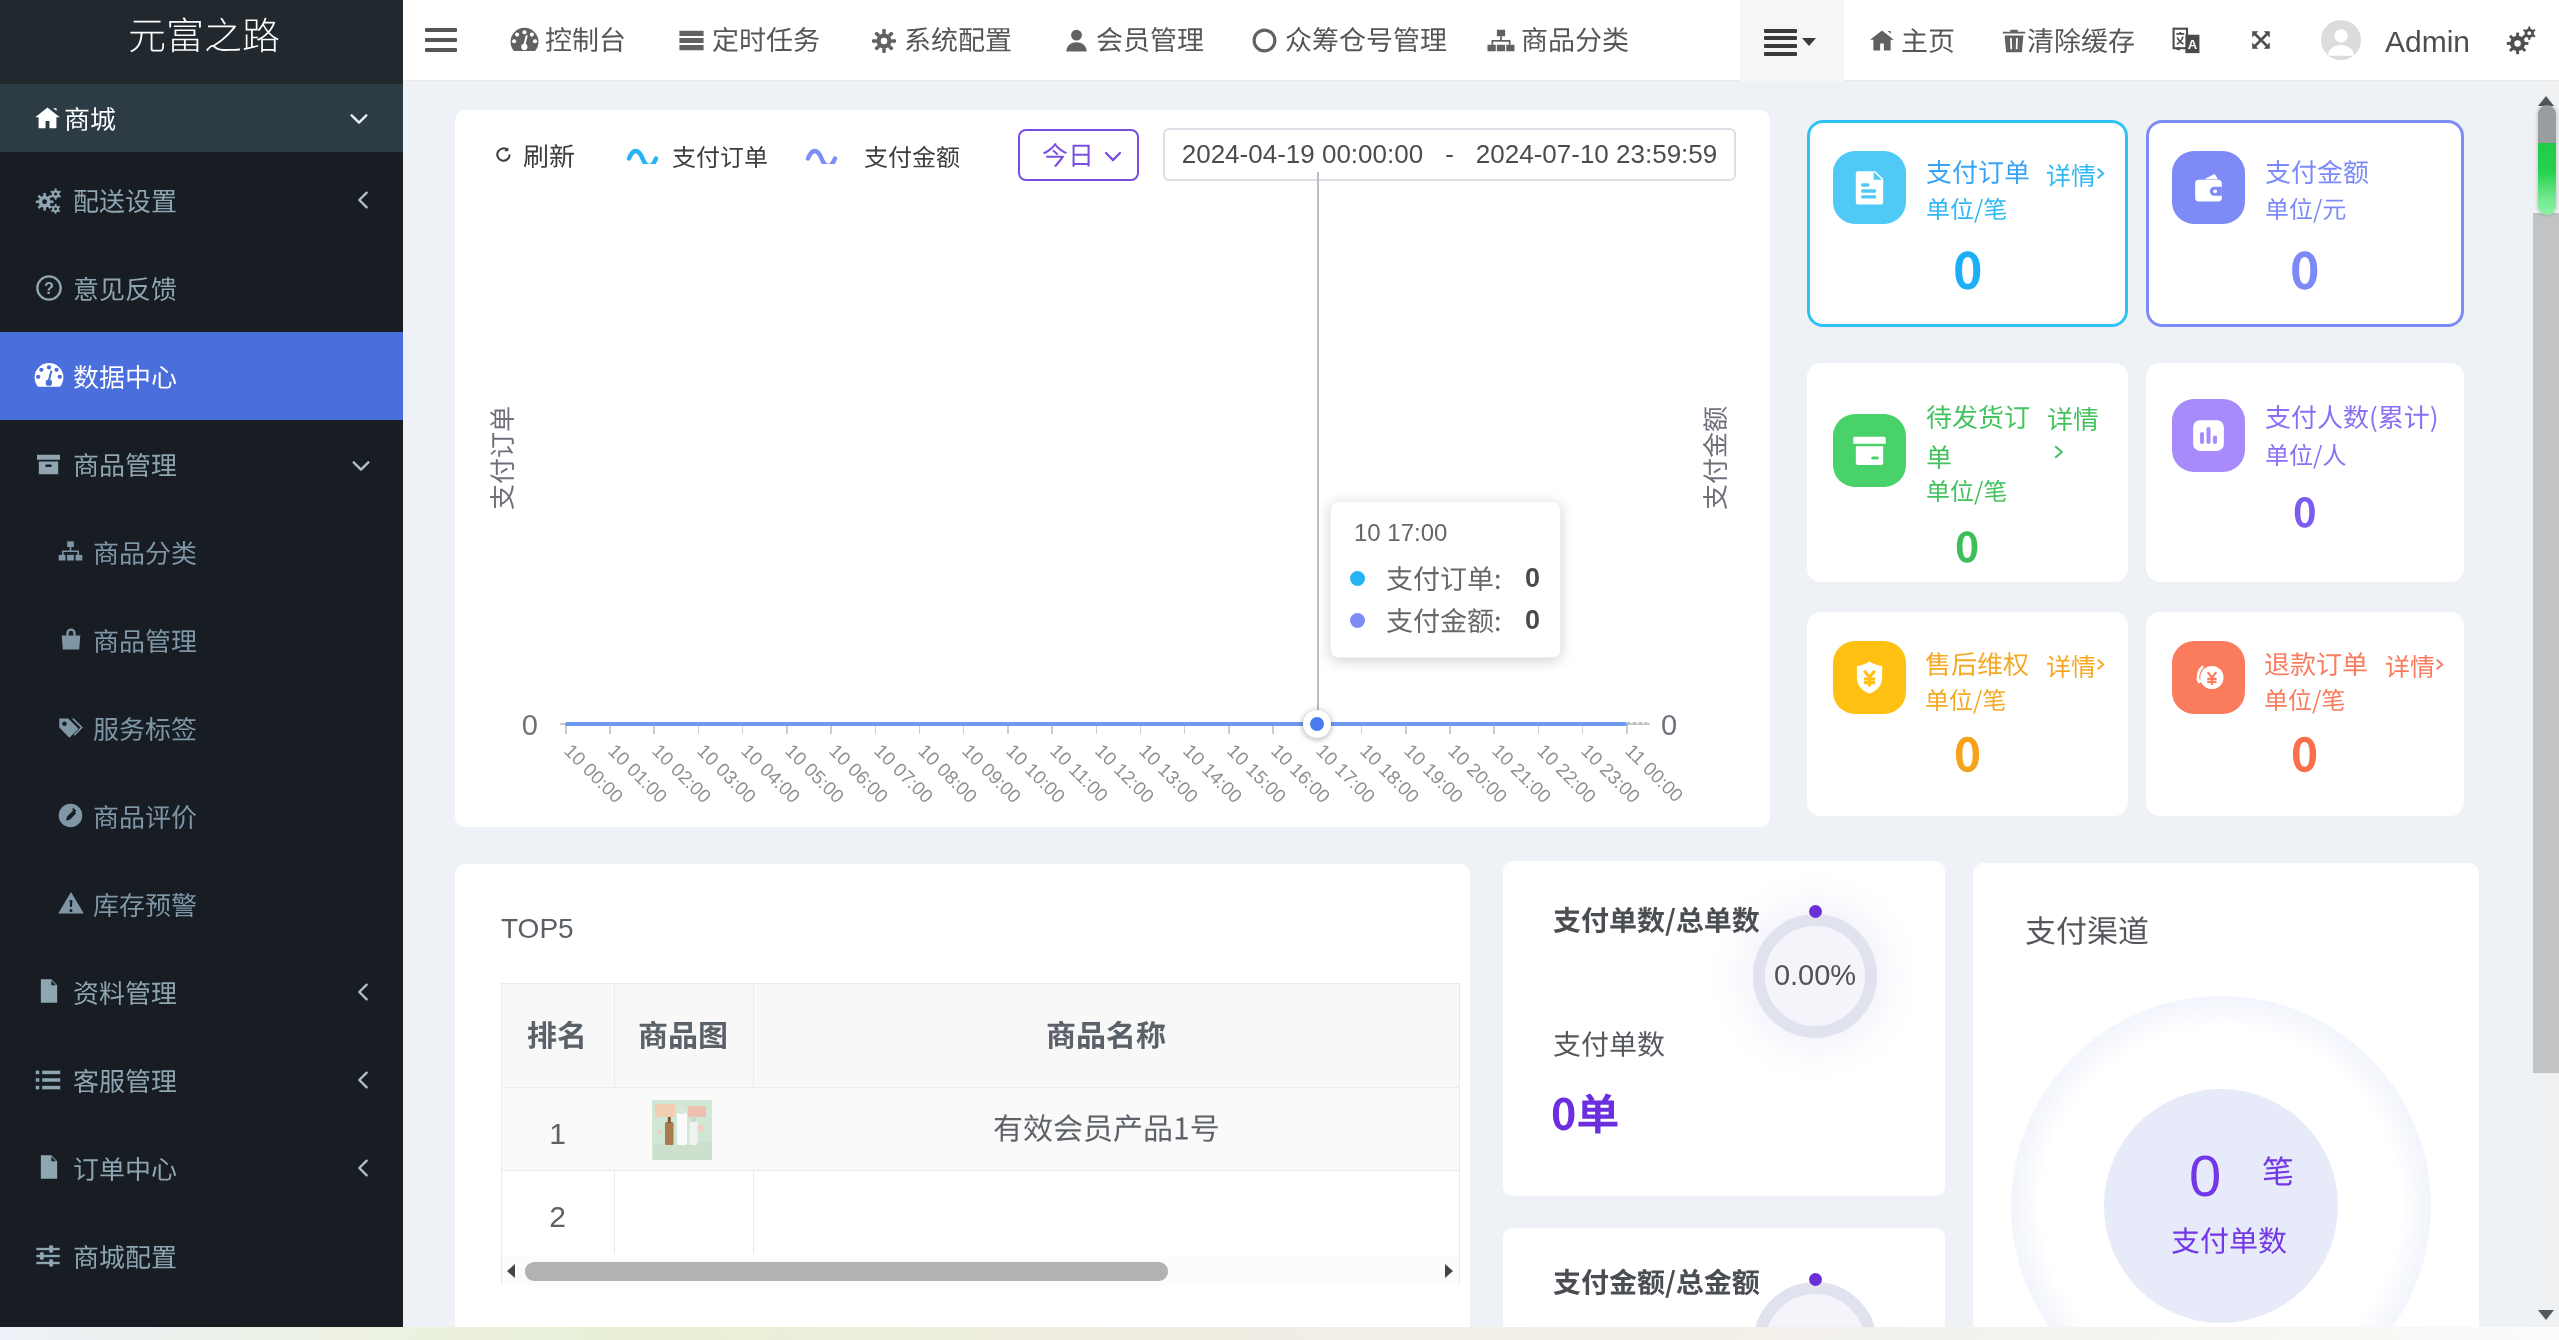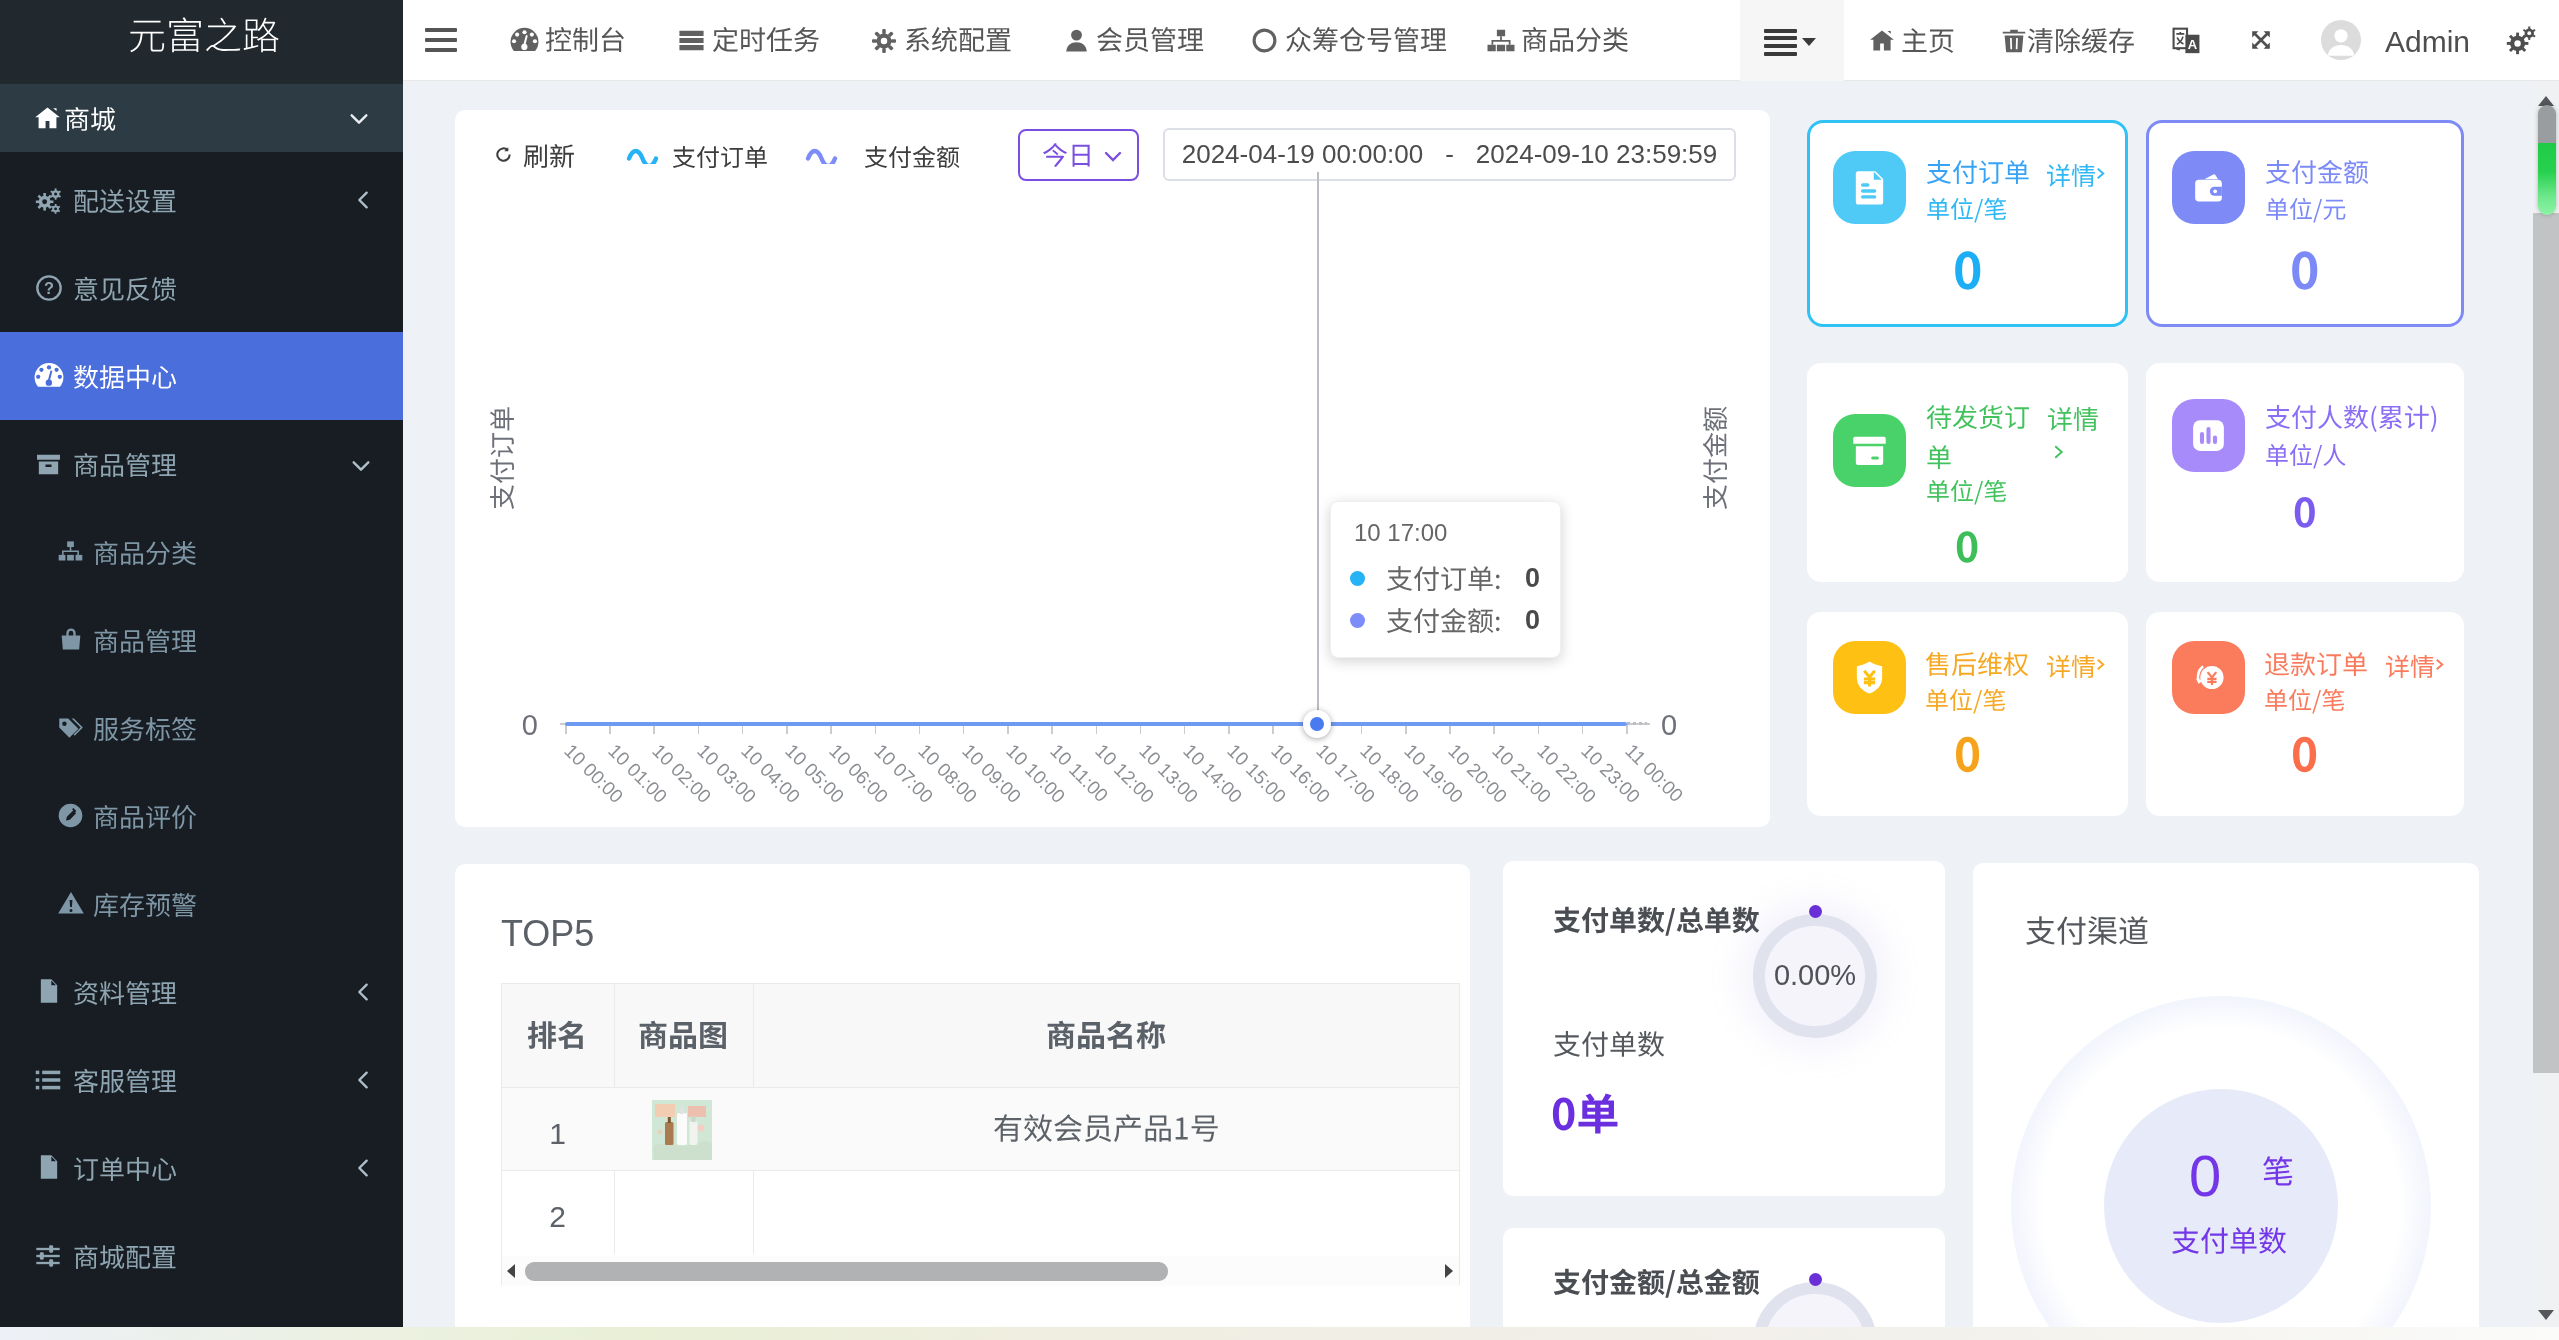--- a/index.html
+++ b/index.html
@@ -561,21 +561,21 @@
         <use href="#gr4ECA" transform="translate(0.0,22.9) scale(0.026000)"></use>
         <use href="#gr65E5" transform="translate(26.0,22.9) scale(0.026000)"></use>
       </svg>
     </div>
 <svg class="abs" style="left:1103px;top:150px" width="20" height="14" viewBox="0 0 20 14">
       <path d="M3 3l7 7 7-7" fill="none" stroke="#7a4fe0" stroke-width="2.4" stroke-linecap="round"></path>
     </svg>
 <div class="abs" style="left:1163px;top:128px;width:573px;height:53px;border:2px solid #dcdfe6;border-radius:6px;background:#fff;display:flex;align-items:center;justify-content:center;font-size:26px;color:#4c4c4c;white-space:nowrap">
       <span>2024-04-19 00:00:00</span>
       <span style="margin:0 22px">-</span>
-      <span>2024-09-10 23:59:59</span>
+      <span>2024-07-10 23:59:59</span>
     </div>
 <div class="abs" style="left:489px;top:510px;transform:rotate(-90deg);transform-origin:0 0">
       <svg width="105" height="29" viewBox="0 0 105 29" fill="#6E7079">
         <use href="#gr652F" transform="translate(0.0,22.9) scale(0.026000)"></use>
         <use href="#gr4ED8" transform="translate(26.0,22.9) scale(0.026000)"></use>
         <use href="#gr8BA2" transform="translate(52.0,22.9) scale(0.026000)"></use>
         <use href="#gr5355" transform="translate(78.0,22.9) scale(0.026000)"></use>
       </svg>
     </div>
 <div class="abs" style="left:1702px;top:510px;transform:rotate(-90deg);transform-origin:0 0">
@@ -871,21 +871,21 @@
         <use href="#gr5355" transform="translate(0.0,21.1) scale(0.024000)"></use>
         <use href="#gr4F4D" transform="translate(24.0,21.1) scale(0.024000)"></use>
         <use href="#gr002F" transform="translate(48.0,21.1) scale(0.024000)"></use>
         <use href="#gr7B14" transform="translate(57.4,21.1) scale(0.024000)"></use>
       </svg>
     </div>
 <div class="abs" style="left:2146px;top:731px;width:318px;text-align:center"><svg width="28" height="52" viewBox="0 0 28 52" fill="#fa6e4c" style="display:inline-block">
         <use href="#gb0030" transform="translate(0.0,40.5) scale(0.046000)"></use>
       </svg></div>
 <div class="card" style="left:455px;top:864px;width:1015px;height:476px"></div>
-<div class="abs" style="left:501px;top:913px;font-size:36px;color:#5a6066">TOP5</div>
+<div class="abs" style="left:501px;top:913px;font-size:28px;color:#5a6066">TOP5</div>
 <div class="abs" style="left:501px;top:983px;width:959px;height:302px;border:1px solid #e8eaec"></div>
 <div class="abs" style="left:502px;top:984px;width:957px;height:104px;background:#f8f8f9;border-bottom:1px solid #e8eaec"></div>
 <div class="abs" style="left:614px;top:983px;width:1px;height:271px;background:#e8eaec"></div>
 <div class="abs" style="left:753px;top:983px;width:1px;height:271px;background:#e8eaec"></div>
 <div class="abs" style="left:501px;top:1020px;width:113px;text-align:center"><svg width="61" height="34" viewBox="0 0 61 34" fill="#5b6168" style="display:inline-block">
         <use href="#gb6392" transform="translate(0.0,26.4) scale(0.030000)"></use>
         <use href="#gb540D" transform="translate(30.0,26.4) scale(0.030000)"></use>
       </svg></div>
 <div class="abs" style="left:614px;top:1020px;width:139px;text-align:center"><svg width="91" height="34" viewBox="0 0 91 34" fill="#5b6168" style="display:inline-block">
         <use href="#gb5546" transform="translate(0.0,26.4) scale(0.030000)"></use>

